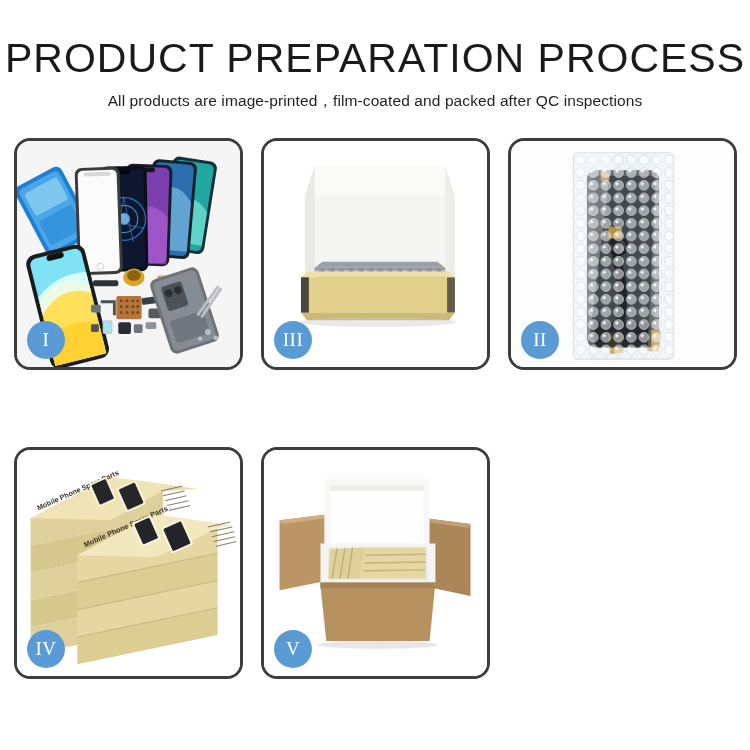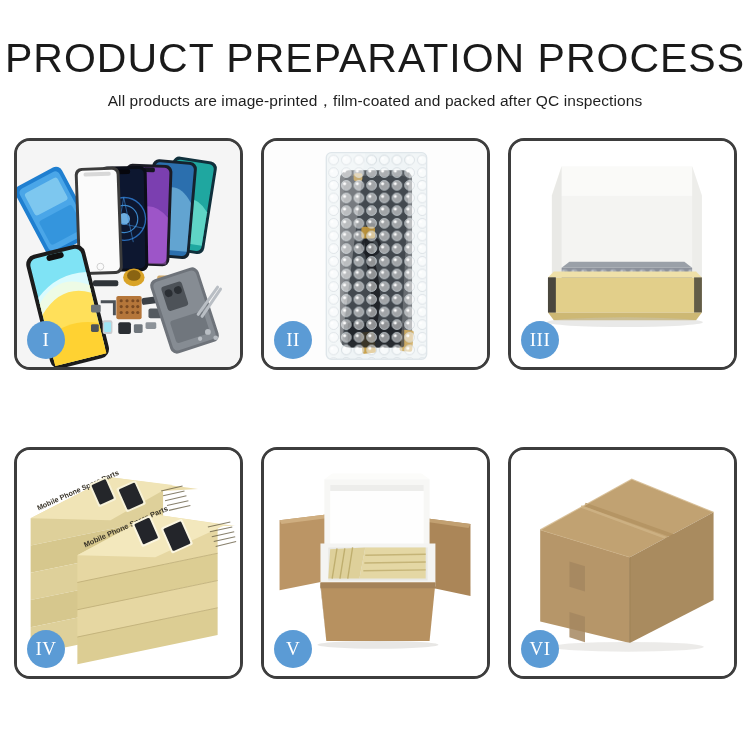--- a/index.html
+++ b/index.html
@@ -209,20 +209,52 @@
         <circle cx="196" cy="196" r="3" fill="#b9bec4"></circle>
         <circle cx="204" cy="202" r="2.4" fill="#b9bec4"></circle>
         <circle cx="188" cy="203" r="2.2" fill="#b9bec4"></circle>
       </svg>
       <div class="badge">I</div>
     </div>
 
     <div class="panel">
       <svg class="panel-art" viewBox="0 0 229 232" preserveAspectRatio="xMidYMid slice">
         <defs>
+          <pattern id="greybub" width="10" height="10" patternUnits="userSpaceOnUse">
+            <rect width="10" height="10" fill="#8c919b"></rect>
+            <circle cx="5" cy="5" r="3.6" fill="#a5aab3"></circle>
+            <circle cx="3.8" cy="3.8" r="1.2" fill="#c3c8cf"></circle>
+          </pattern>
+        </defs>
+        <rect x="0" y="0" width="229" height="232" fill="#ffffff"></rect>
+
+        <path d="M42 56 L196 56 L196 144 L42 144 Z" fill="#f4f4f2"></path>
+        <path d="M42 56 L196 56 L186 26 L52 26 Z" fill="#fafaf8"></path>
+        <path d="M42 56 L52 26 L52 150 L42 144 Z" fill="#e9e9e6"></path>
+        <path d="M196 56 L186 26 L186 150 L196 144 Z" fill="#ededea"></path>
+
+        <path d="M52 130 L186 130 L186 158 L52 158 Z" fill="url(#greybub)"></path>
+        <path d="M52 130 L186 130 L178 124 L60 124 Z" fill="#9aa0a8"></path>
+
+        <path d="M38 140 L196 140 L196 176 L38 176 Z" fill="#e2cf8a"></path>
+        <path d="M38 140 L196 140 L190 134 L44 134 Z" fill="#efe0a8"></path>
+        <path d="M38 176 L196 176 L190 184 L44 184 Z" fill="#cdb874"></path>
+
+        <rect x="38" y="140" width="8" height="36" fill="#2c2c2c" opacity=".75"></rect>
+        <rect x="188" y="140" width="8" height="36" fill="#2c2c2c" opacity=".7"></rect>
+        <path d="M38 140 L46 140 L46 176 L38 176 Z" fill="#3a3a38" opacity=".5"></path>
+
+        <ellipse cx="117" cy="186" rx="80" ry="5" fill="#c9c9c5" opacity=".4"></ellipse>
+      </svg>
+      <div class="badge">III</div>
+    </div>
+
+    <div class="panel">
+      <svg class="panel-art" viewBox="0 0 229 232" preserveAspectRatio="xMidYMid slice">
+        <defs>
           <pattern id="bubbles2" width="13" height="13" patternUnits="userSpaceOnUse">
             <circle cx="6.5" cy="6.5" r="5" fill="#ffffff" opacity=".5"></circle>
             <circle cx="6.5" cy="6.5" r="5" fill="none" stroke="#c9d2d8" stroke-width=".9" opacity=".85"></circle>
             <circle cx="4.8" cy="4.8" r="1.6" fill="#ffffff" opacity=".95"></circle>
           </pattern>
         </defs>
         <rect x="0" y="0" width="229" height="232" fill="#fdfdfd"></rect>
 
         <rect x="64" y="12" width="103" height="212" rx="5" fill="#eef3f6" opacity=".95"></rect>
 
@@ -239,52 +271,20 @@
 
         <rect x="86" y="186" width="58" height="26" rx="3" fill="#1a1e23" opacity=".8"></rect>
 
         <rect x="64" y="12" width="103" height="212" rx="5" fill="url(#bubbles2)"></rect>
 
         <path d="M64 12 L104 12 L78 224 L64 224 Z" fill="#ffffff" opacity=".28"></path>
         <path d="M150 12 L167 12 L167 224 L140 224 Z" fill="#ffffff" opacity=".2"></path>
         <rect x="64" y="12" width="103" height="212" rx="5" fill="none" stroke="#dfe6ea" stroke-width="1.4"></rect>
       </svg>
       <div class="badge">II</div>
-    </div>
-
-    <div class="panel">
-      <svg class="panel-art" viewBox="0 0 229 232" preserveAspectRatio="xMidYMid slice">
-        <defs>
-          <pattern id="greybub" width="10" height="10" patternUnits="userSpaceOnUse">
-            <rect width="10" height="10" fill="#8c919b"></rect>
-            <circle cx="5" cy="5" r="3.6" fill="#a5aab3"></circle>
-            <circle cx="3.8" cy="3.8" r="1.2" fill="#c3c8cf"></circle>
-          </pattern>
-        </defs>
-        <rect x="0" y="0" width="229" height="232" fill="#ffffff"></rect>
-
-        <path d="M42 56 L196 56 L196 144 L42 144 Z" fill="#f4f4f2"></path>
-        <path d="M42 56 L196 56 L186 26 L52 26 Z" fill="#fafaf8"></path>
-        <path d="M42 56 L52 26 L52 150 L42 144 Z" fill="#e9e9e6"></path>
-        <path d="M196 56 L186 26 L186 150 L196 144 Z" fill="#ededea"></path>
-
-        <path d="M52 130 L186 130 L186 158 L52 158 Z" fill="url(#greybub)"></path>
-        <path d="M52 130 L186 130 L178 124 L60 124 Z" fill="#9aa0a8"></path>
-
-        <path d="M38 140 L196 140 L196 176 L38 176 Z" fill="#e2cf8a"></path>
-        <path d="M38 140 L196 140 L190 134 L44 134 Z" fill="#efe0a8"></path>
-        <path d="M38 176 L196 176 L190 184 L44 184 Z" fill="#cdb874"></path>
-
-        <rect x="38" y="140" width="8" height="36" fill="#2c2c2c" opacity=".75"></rect>
-        <rect x="188" y="140" width="8" height="36" fill="#2c2c2c" opacity=".7"></rect>
-        <path d="M38 140 L46 140 L46 176 L38 176 Z" fill="#3a3a38" opacity=".5"></path>
-
-        <ellipse cx="117" cy="186" rx="80" ry="5" fill="#c9c9c5" opacity=".4"></ellipse>
-      </svg>
-      <div class="badge">III</div>
     </div>
 
     <div class="panel">
       <svg class="panel-art" viewBox="0 0 229 232" preserveAspectRatio="xMidYMid slice">
         <rect x="0" y="0" width="229" height="232" fill="#ffffff"></rect>
 
         <g>
           <path d="M14 70 L150 42 L150 70 L14 98 Z" fill="#ded09a"></path>
           <path d="M14 98 L150 70 L150 98 L14 126 Z" fill="#d6c78d"></path>
           <path d="M14 126 L150 98 L150 126 L14 154 Z" fill="#ded09a"></path>
@@ -376,39 +376,15 @@
 
         <path d="M58 136 L176 136 L170 196 L64 196 Z" fill="#b79160"></path>
         <path d="M58 136 L176 136 L176 142 L58 142 Z" fill="#a5835a"></path>
         <path d="M58 136 L64 196 L64 196 L58 140 Z" fill="#96764f"></path>
 
         <ellipse cx="117" cy="200" rx="62" ry="4" fill="#cccac5" opacity=".45"></ellipse>
       </svg>
       <div class="badge">V</div>
     </div>
 
-    <div class="panel">
-      <svg class="panel-art" viewBox="0 0 229 232" preserveAspectRatio="xMidYMid slice">
-        <rect x="0" y="0" width="229" height="232" fill="#ffffff"></rect>
-
-        <path d="M30 82 L124 30 L208 64 L122 110 Z" fill="#c1a272"></path>
-
-        <path d="M76 56 L166 88" stroke="#b59564" stroke-width="4" fill="none"></path>
-        <path d="M72 58 L164 92" stroke="#cdb184" stroke-width="2.5" fill="none" opacity=".9"></path>
-
-        <path d="M30 82 L122 110 L122 198 L30 176 Z" fill="#b69669"></path>
-
-        <path d="M122 110 L208 64 L208 154 L122 198 Z" fill="#a98b5f"></path>
-
-        <rect x="60" y="96" width="16" height="26" fill="#a58760" opacity=".85" transform="skewY(17)"></rect>
-        <rect x="60" y="148" width="16" height="26" fill="#a58760" opacity=".85" transform="skewY(17)"></rect>
-
-        <path d="M30 82 L124 30 L208 64" stroke="#d4ba90" stroke-width="1.2" fill="none" opacity=".8"></path>
-        <path d="M122 110 L122 198" stroke="#9a7d53" stroke-width="1.2" fill="none" opacity=".8"></path>
-        <path d="M30 82 L122 110" stroke="#cbae80" stroke-width="1" fill="none" opacity=".6"></path>
-
-        <ellipse cx="120" cy="202" rx="78" ry="5" fill="#cfcdc8" opacity=".4"></ellipse>
-      </svg>
-      <div class="badge">VI</div>
-    </div>
 
   </div>
 </div>
 
 </body></html>

